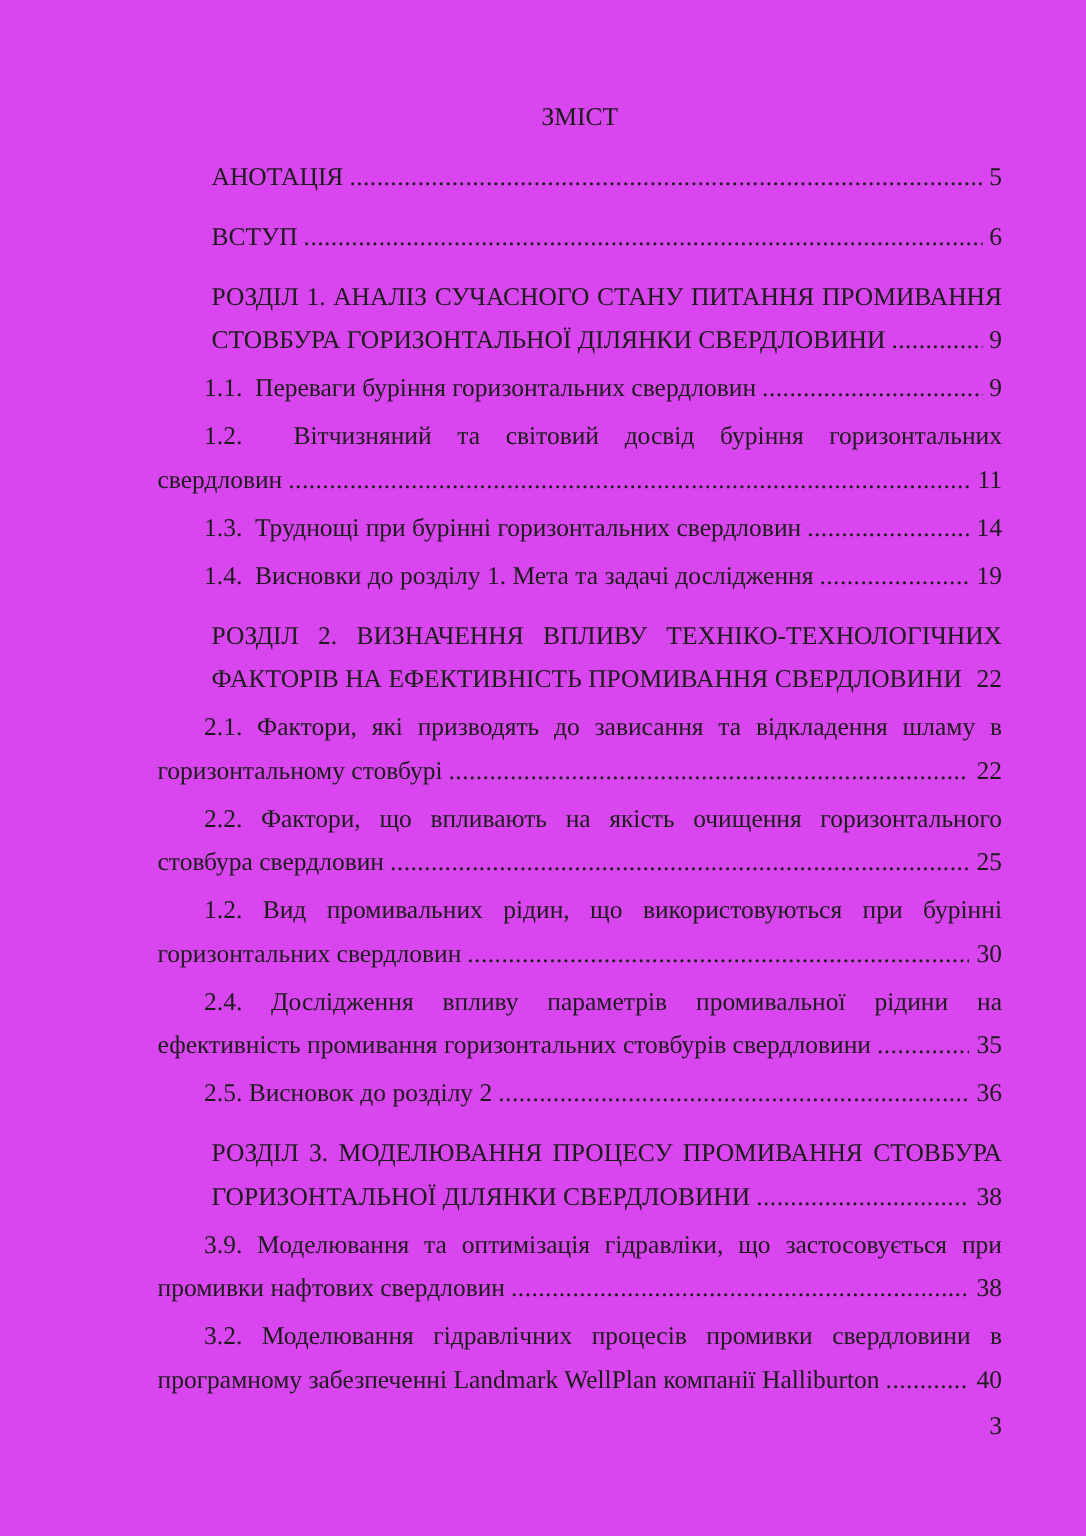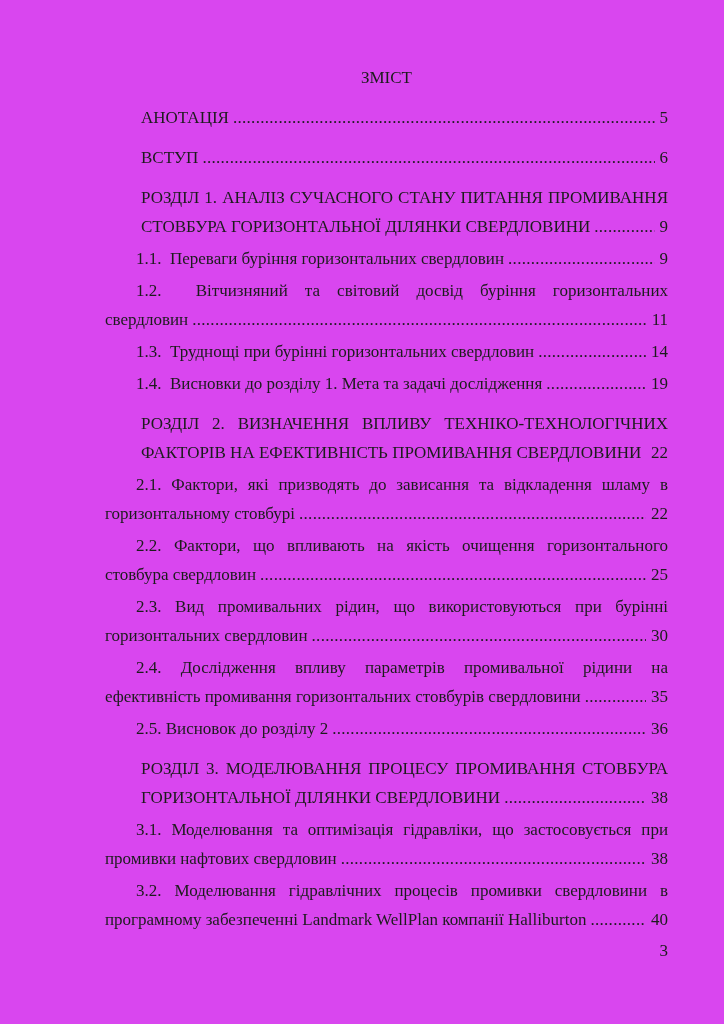--- a/index.html
+++ b/index.html
@@ -128,21 +128,21 @@
       </div>
       <div class="entry sub">
         <div class="line fill indent">2.2. Фактори, що впливають на якість очищення горизонтального</div>
         <div class="line lastline">
           <span class="txt">стовбура свердловин</span>
           <span class="dots">............................................................................................................................................................................................................................</span>
           <span class="pg">25</span>
         </div>
       </div>
       <div class="entry sub">
-        <div class="line fill indent">2.3. Вид промивальних рідин, що використовуються при бурінні</div>
+        <div class="line fill indent">1.2. Вид промивальних рідин, що використовуються при бурінні</div>
         <div class="line lastline">
           <span class="txt">горизонтальних свердловин</span>
           <span class="dots">............................................................................................................................................................................................................................</span>
           <span class="pg">30</span>
         </div>
       </div>
       <div class="entry sub">
         <div class="line fill indent">2.4. Дослідження впливу параметрів промивальної рідини на</div>
         <div class="line lastline">
           <span class="txt">ефективність промивання горизонтальних стовбурів свердловини</span>
@@ -159,21 +159,21 @@
       </div>
       <div class="entry chapter">
         <div class="line fill">РОЗДІЛ 3. МОДЕЛЮВАННЯ ПРОЦЕСУ ПРОМИВАННЯ СТОВБУРА</div>
         <div class="line lastline">
           <span class="txt">ГОРИЗОНТАЛЬНОЇ ДІЛЯНКИ СВЕРДЛОВИНИ</span>
           <span class="dots">............................................................................................................................................................................................................................</span>
           <span class="pg">38</span>
         </div>
       </div>
       <div class="entry sub">
-        <div class="line fill indent">3.1. Моделювання та оптимізація гідравліки, що застосовується при</div>
+        <div class="line fill indent">3.9. Моделювання та оптимізація гідравліки, що застосовується при</div>
         <div class="line lastline">
           <span class="txt">промивки нафтових свердловин</span>
           <span class="dots">............................................................................................................................................................................................................................</span>
           <span class="pg">38</span>
         </div>
       </div>
       <div class="entry sub">
         <div class="line fill indent">3.2. Моделювання гідравлічних процесів промивки свердловини в</div>
         <div class="line lastline">
           <span class="txt">програмному забезпеченні Landmark WellPlan компанії Halliburton</span>

